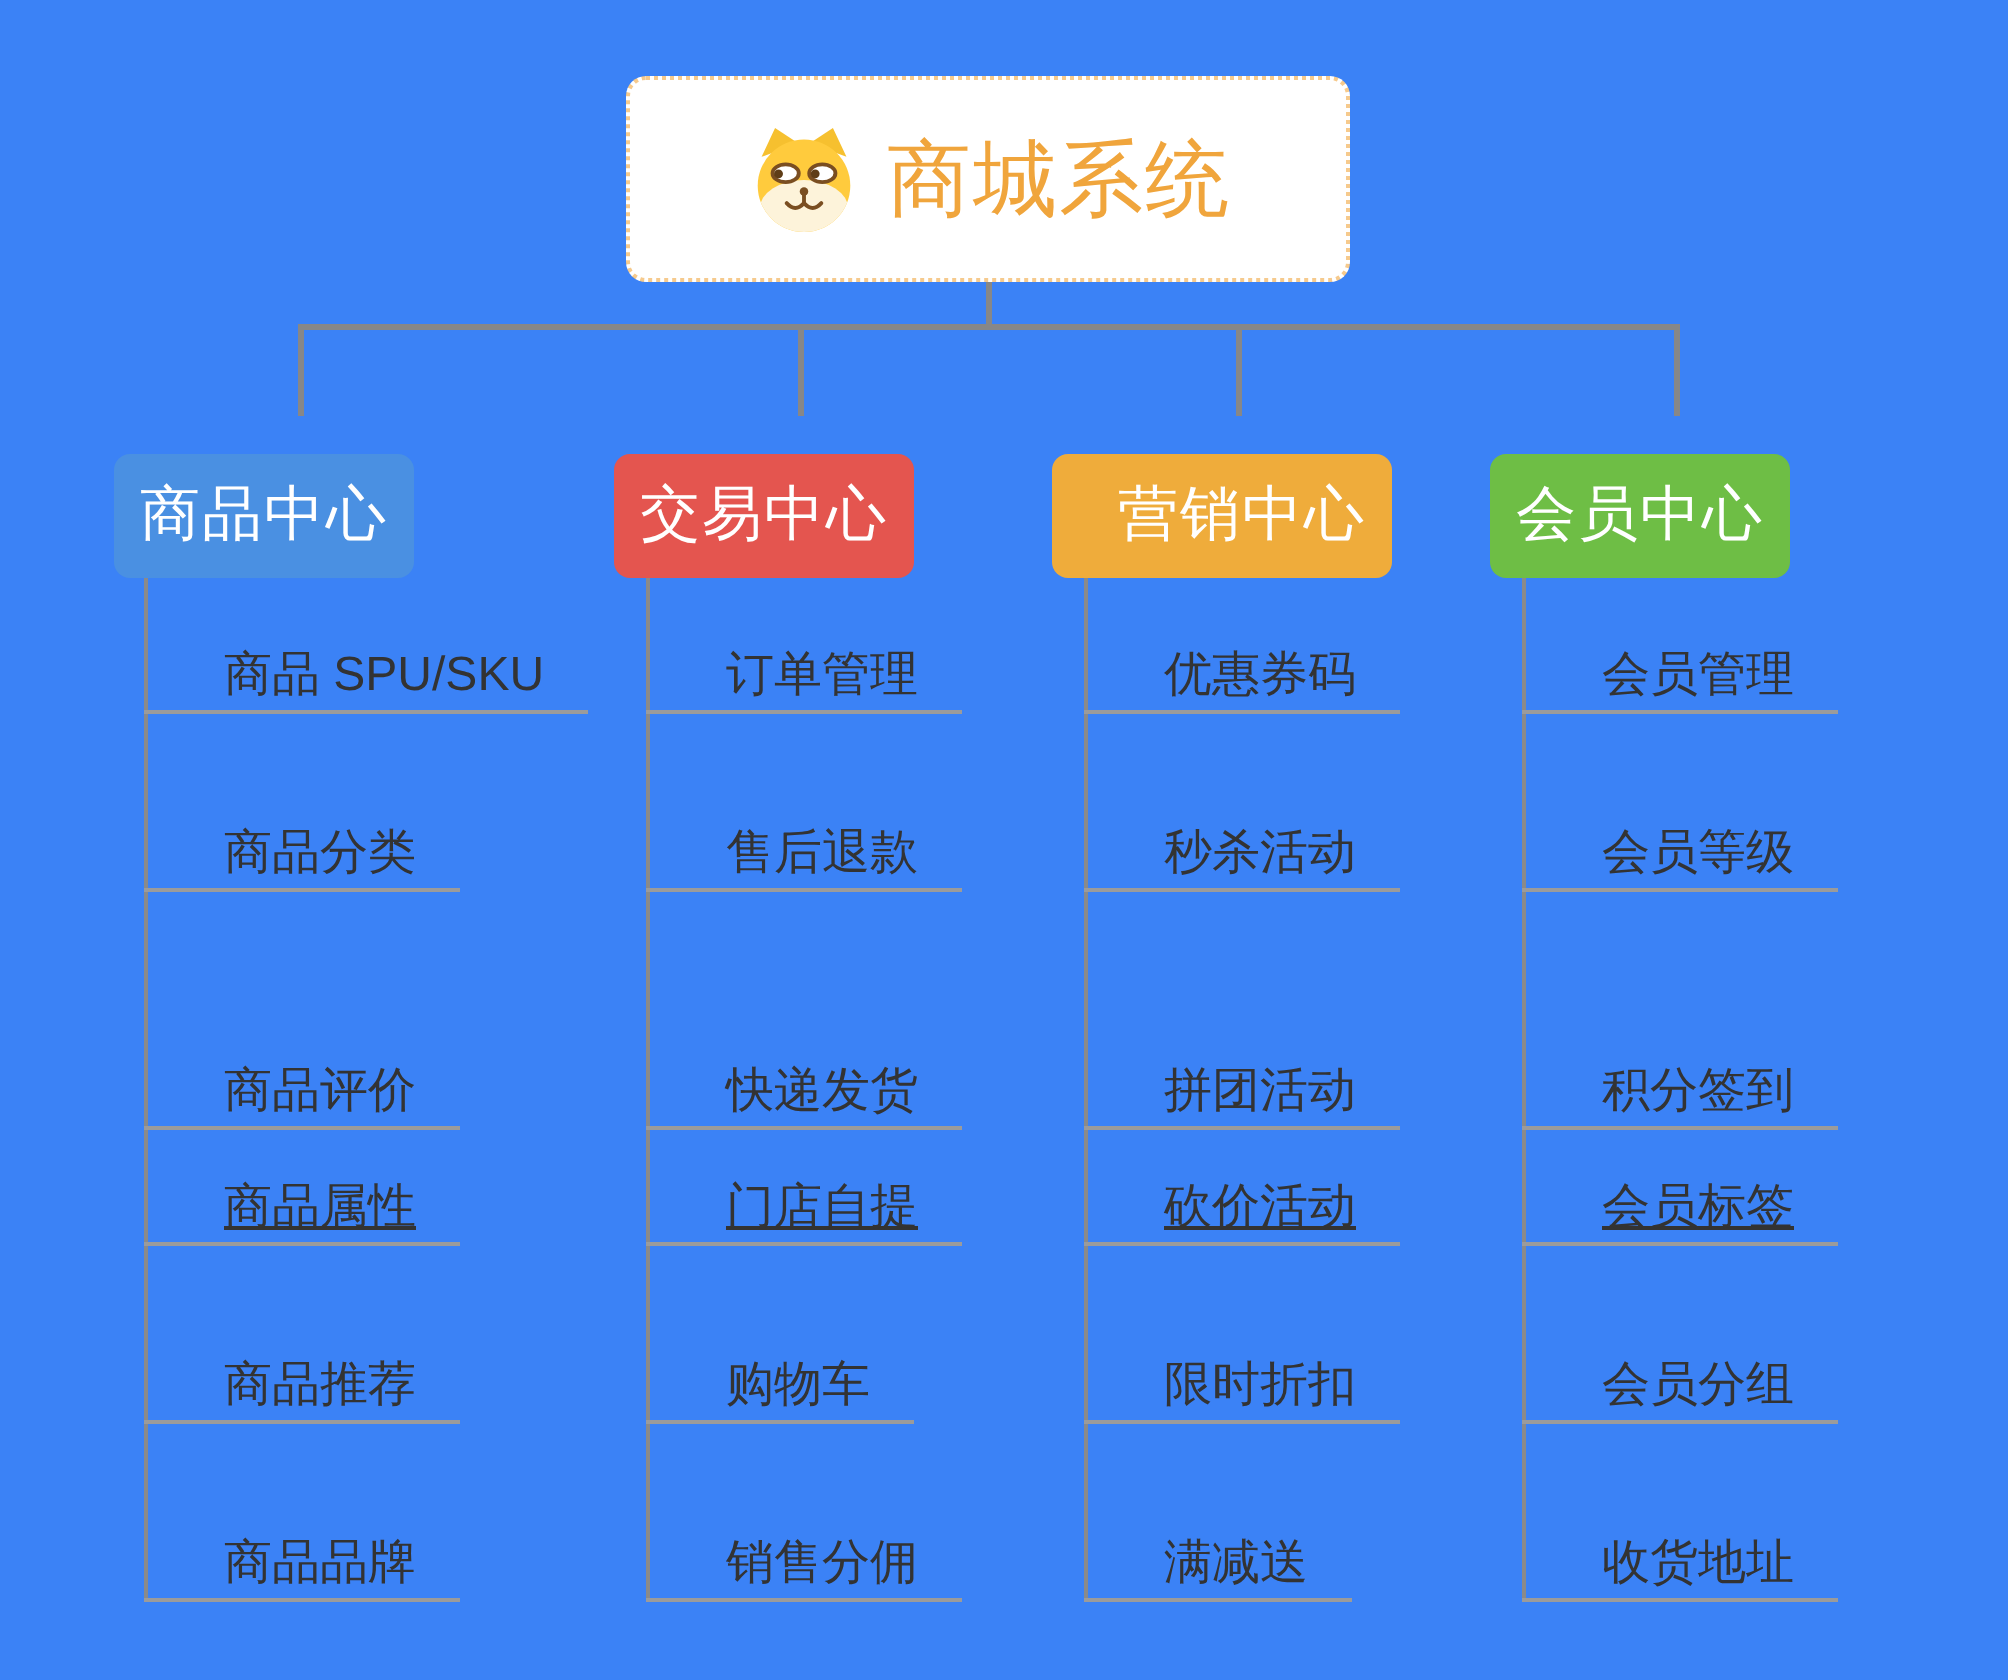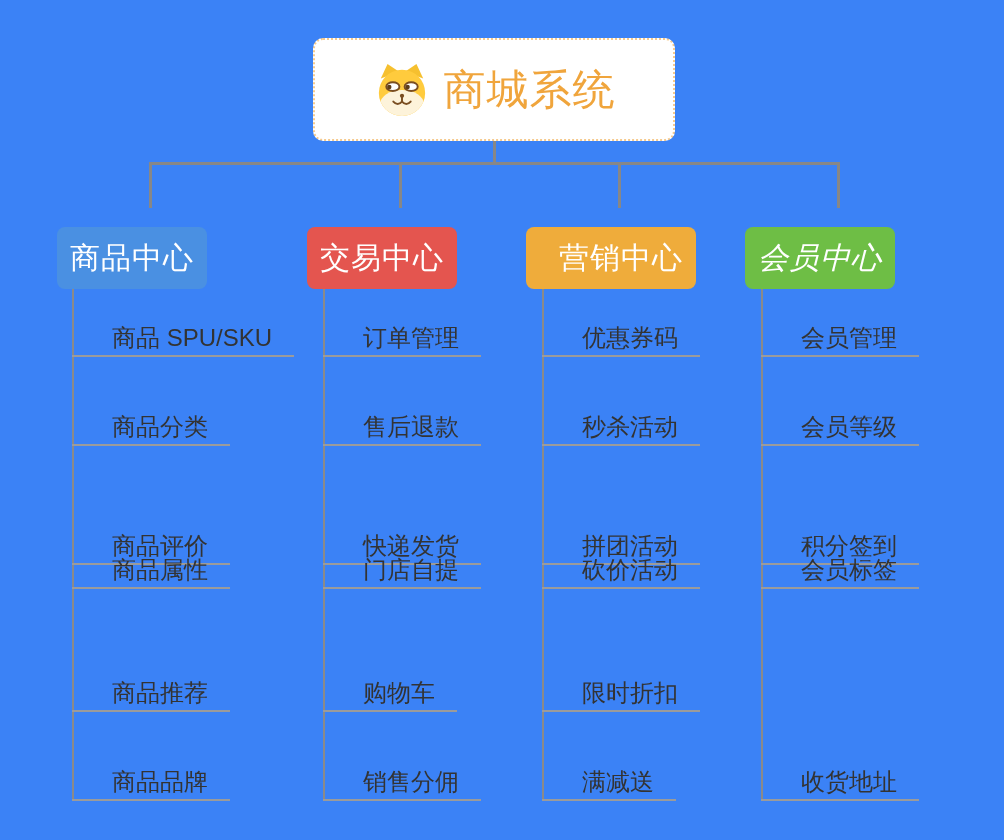--- a/index.html
+++ b/index.html
@@ -61,21 +61,21 @@
     border-bottom:2px solid #9b9b9b;
     white-space:nowrap;cursor:pointer;
   }
   .child.c0{left:72px;}
   .child.c1{left:323px;}
   .child.c2{left:542px;}
   .child.c3{left:761px;}
   .child.r0{top:324px;}
   .child.r1{top:413px;}
   .child.r2{top:532px;}
-  .child.r3{top:556px;}
+  .child.r3{top:590px;text-decoration:underline;}
   .child.r4{top:679px;}
   .child.r5{top:768px;text-align:right;}
 </style>
 </head>
 <body>
 
 <div id="canvas">
 
   <div class="conn root-stub"></div>
   <div class="conn h-bar"></div>
@@ -111,21 +111,21 @@
         <path d="M30,35 L30,40" stroke="#7a4e21" stroke-width="2" stroke-linecap="round" fill="none"></path>
         <path d="M21,40 Q25.5,45 30,40 Q34.5,45 39,40" stroke="#7a4e21" stroke-width="2" stroke-linecap="round" fill="none"></path>
       </svg>
     </span>
     <span class="title" style="color: rgb(240, 165, 60);">商城系统</span>
   </div>
 
   <div class="branch b0" style="background: rgb(74, 144, 226);">商品中心</div>
   <div class="branch b1" style="background: rgb(228, 85, 79);">交易中心</div>
   <div class="branch b2" style="background: rgb(239, 172, 59);">营销中心</div>
-  <div class="branch b3" style="background: rgb(110, 190, 69); font-style: italic;">会员中心</div>
+  <div class="branch b3" style="background: rgb(110, 190, 69);">会员中心</div>
 
   <div class="child c0 r0">商品 SPU/SKU</div>
   <div class="child c0 r1">商品分类</div>
   <div class="child c0 r2">商品评价</div>
   <div class="child c0 r3">商品属性</div>
   <div class="child c0 r4">商品推荐</div>
   <div class="child c0 r5">商品品牌</div>
 
   <div class="child c1 r0">订单管理</div>
   <div class="child c1 r1">售后退款</div>
@@ -138,15 +138,16 @@
   <div class="child c2 r1">秒杀活动</div>
   <div class="child c2 r2">拼团活动</div>
   <div class="child c2 r3">砍价活动</div>
   <div class="child c2 r4">限时折扣</div>
   <div class="child c2 r5">满减送</div>
 
   <div class="child c3 r0">会员管理</div>
   <div class="child c3 r1">会员等级</div>
   <div class="child c3 r2">积分签到</div>
   <div class="child c3 r3">会员标签</div>
+  <div class="child c3 r4">会员分组</div>
   <div class="child c3 r5">收货地址</div>
 
 </div>
 
 </body></html>

